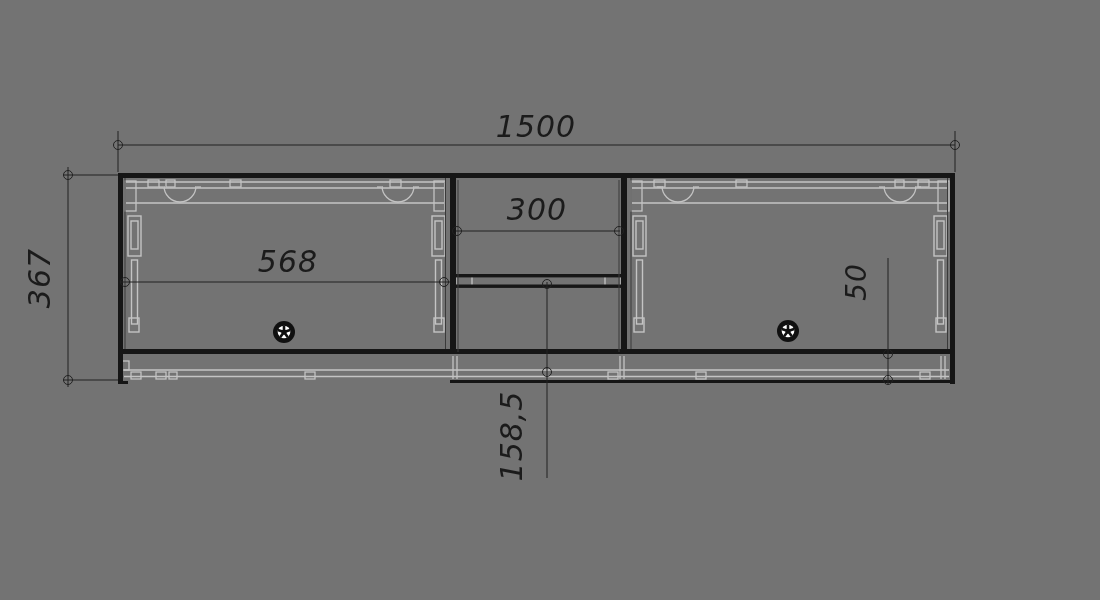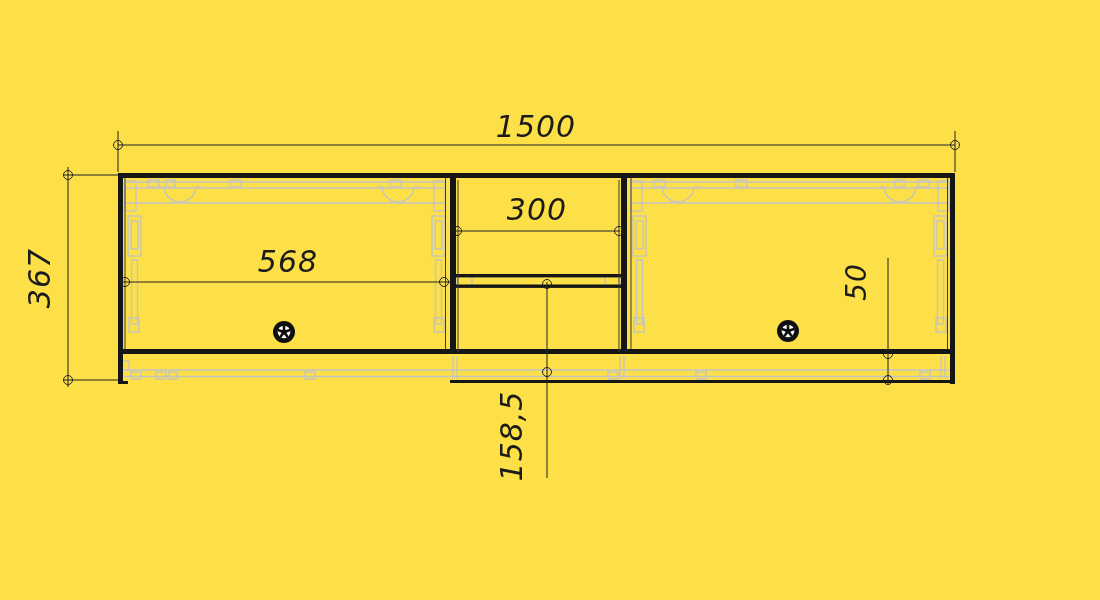--- a/index.html
+++ b/index.html
@@ -1,19 +1,19 @@
 <!DOCTYPE html>
 <html><head>
 <meta charset="utf-8">
 <style>
   html,body{margin:0;padding:0;background:#ffffff;}
   .canvas{
     position:relative;
     width:1100px;height:600px;
-    background:#fde047;
+    background:#737373;
     font-family:"DejaVu Sans", sans-serif;
     overflow:hidden;
   }
   svg text{
     font-family:"DejaVu Sans", sans-serif;
     font-style:italic;
     fill:#1b1b1b;
   }
   .dim-text{font-size:30px;letter-spacing:1px;}
   .dim-text-sm{font-size:28px;letter-spacing:1px;}

